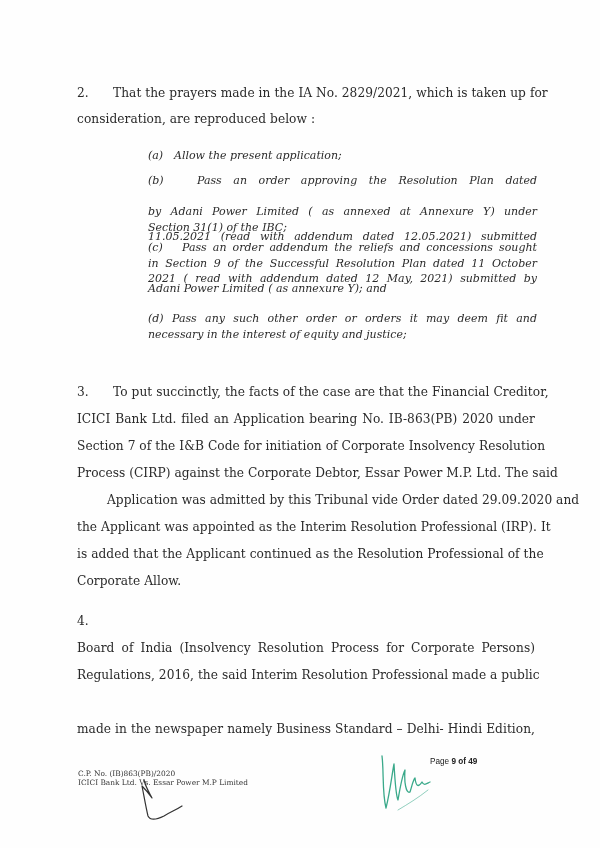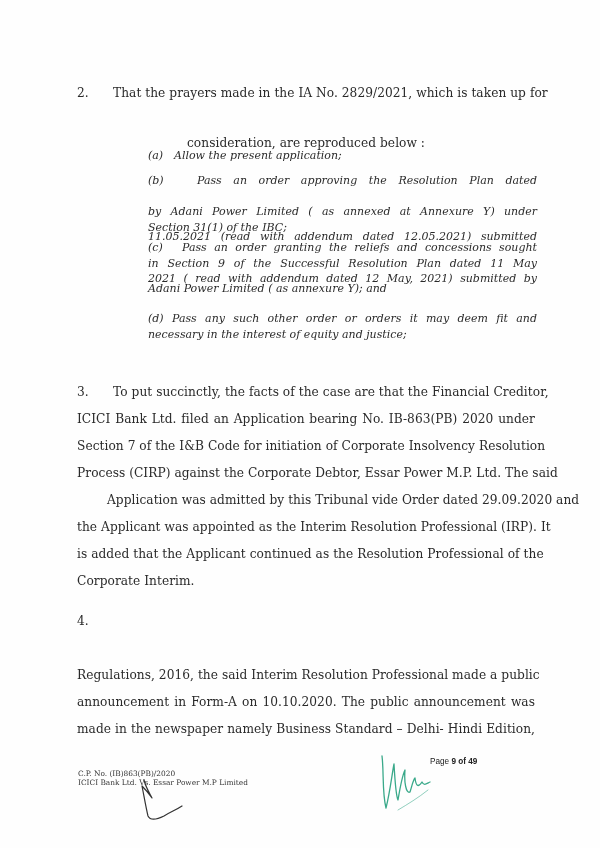--- a/index.html
+++ b/index.html
@@ -19,58 +19,58 @@
   .pageno b { font-weight: bold; }
   svg.sig { position: absolute; }
 </style>
 </head>
 <body>
 
 <div class="page">
 
   <div class="num" style="top:86px;">2.</div>
   <div class="line justify" style="top:86px; left:113px; width:423px;">That the prayers made in the IA No. 2829/2021, which is taken up for</div>
-  <div class="line" style="top:136px;text-align:center;">consideration, are reproduced below :</div>
+  <div class="line" style="top:112px;">consideration, are reproduced below :</div>
 
   <div class="ital" style="top:148px;">
     <span class="label">(a)</span><span>Allow the present application;</span>
   </div>
 
   <div>
     <div class="ital j" style="top:173px;"><span class="label" style="width:49px;">(b)</span><span>Pass an order approving the Resolution Plan dated</span></div>
     <div class="ital j" style="top:188.5px;margin-top:40px;">11.05.2021 (read with addendum dated 12.05.2021) submitted</div>
     <div class="ital j" style="top:204px;">by Adani Power Limited  ( as annexed at Annexure Y) under</div>
     <div class="ital" style="top:219.5px;">Section 31(1) of the IBC;</div>
   </div>
 
   <div>
-    <div class="ital j" style="top:240px;"><span class="label" style="width:34px;">(c)</span><span>Pass an order granting the reliefs and concessions sought</span></div>
-    <div class="ital j" style="top:255.5px;">in Section 9 of the  Successful Resolution Plan dated 11 May</div>
+    <div class="ital j" style="top:240px;"><span class="label" style="width:34px;">(c)</span><span>Pass an order addendum the reliefs and concessions sought</span></div>
+    <div class="ital j" style="top:255.5px;">in Section 9 of the  Successful Resolution Plan dated 11 October</div>
     <div class="ital j" style="top:271px;">2021 ( read with addendum dated 12 May, 2021) submitted by</div>
     <div class="ital" style="top:281px;">Adani Power Limited ( as annexure Y); and</div>
   </div>
 
   <div>
     <div class="ital j" style="top:311px;"><span class="label" style="width:24px;">(d)</span><span>Pass any such other order or orders it may deem fit and</span></div>
     <div class="ital" style="top:326.5px;">necessary in the interest of equity and justice;</div>
   </div>
 
   <div class="num" style="top:385px;">3.</div>
   <div class="line justify" style="top:385px; left:113px; width:423px;">To put succinctly, the facts of the case are that the Financial Creditor,</div>
   <div class="line justify" style="top:412px;">ICICI Bank Ltd. filed an Application bearing No. IB-863(PB) 2020 under</div>
   <div class="line justify" style="top:439px;">Section 7 of the I&amp;B Code for initiation of Corporate Insolvency Resolution</div>
   <div class="line justify" style="top:466px;">Process (CIRP) against the Corporate Debtor, Essar Power M.P. Ltd. The said</div>
   <div class="line justify" style="top:493px;margin-left:30px;">Application was admitted by this Tribunal vide Order dated 29.09.2020 and</div>
   <div class="line justify" style="top:547px;">is added that the Applicant continued as the Resolution Professional of the</div>
   <div class="line justify" style="top:520px;">the Applicant was appointed as the Interim Resolution Professional (IRP). It</div>
-  <div class="line" style="top:574px;">Corporate Interim.</div>
+  <div class="line" style="top:574px;">Corporate Allow.</div>
 
   <div class="num" style="top:614px;">4.</div>
+  <div class="line justify" style="top:641px;">Board of India (Insolvency Resolution Process for Corporate Persons)</div>
   <div class="line justify" style="top:668px;">Regulations, 2016, the said Interim Resolution Professional made a public</div>
-  <div class="line justify" style="top:695px;">announcement in Form-A on 10.10.2020. The public announcement was</div>
   <div class="line justify" style="top:722px;">made in the newspaper namely Business Standard – Delhi- Hindi Edition,</div>
 
   <div class="footer" style="top:769px;">C.P. No. (IB)863(PB)/2020</div>
   <div class="footer" style="top:778px;">ICICI Bank Ltd. Vs. Essar Power M.P  Limited</div>
 
   <div class="pageno">
     <span>Page </span><b>9</b><b> of </b><b>49</b>
   </div>
 
   <svg class="sig" style="left:378px; top:752px;" width="60" height="62" viewBox="0 0 60 62">

